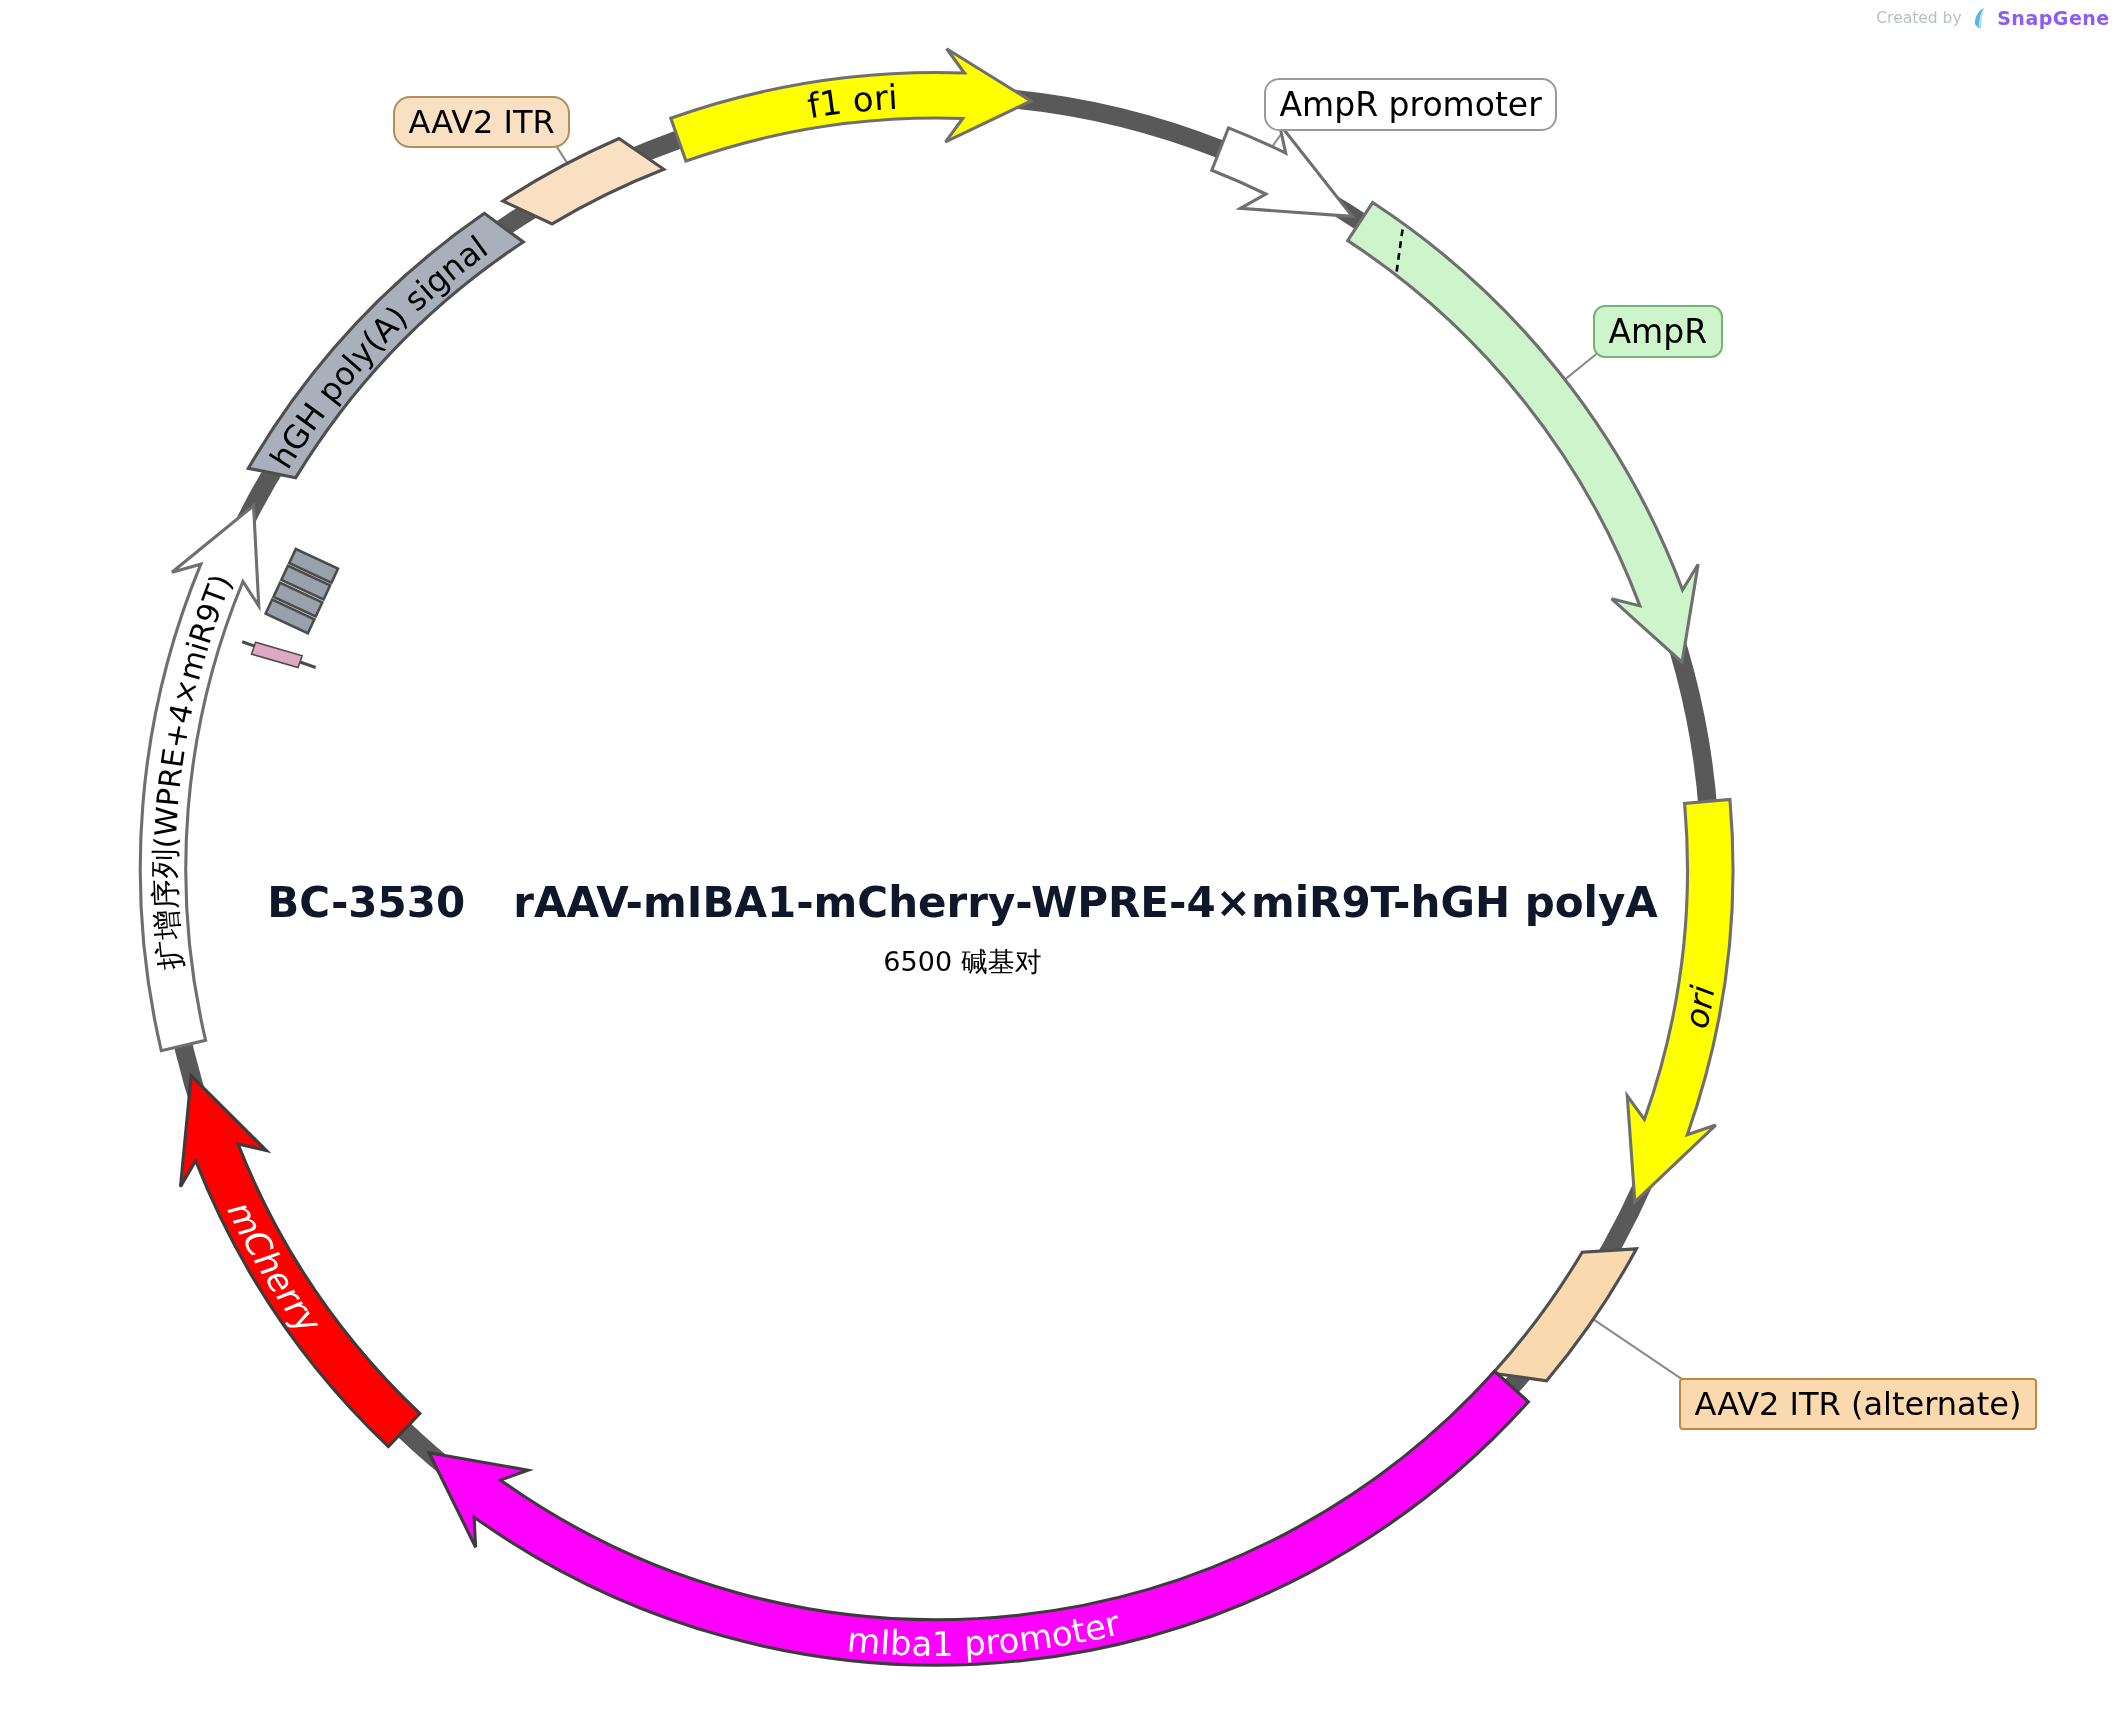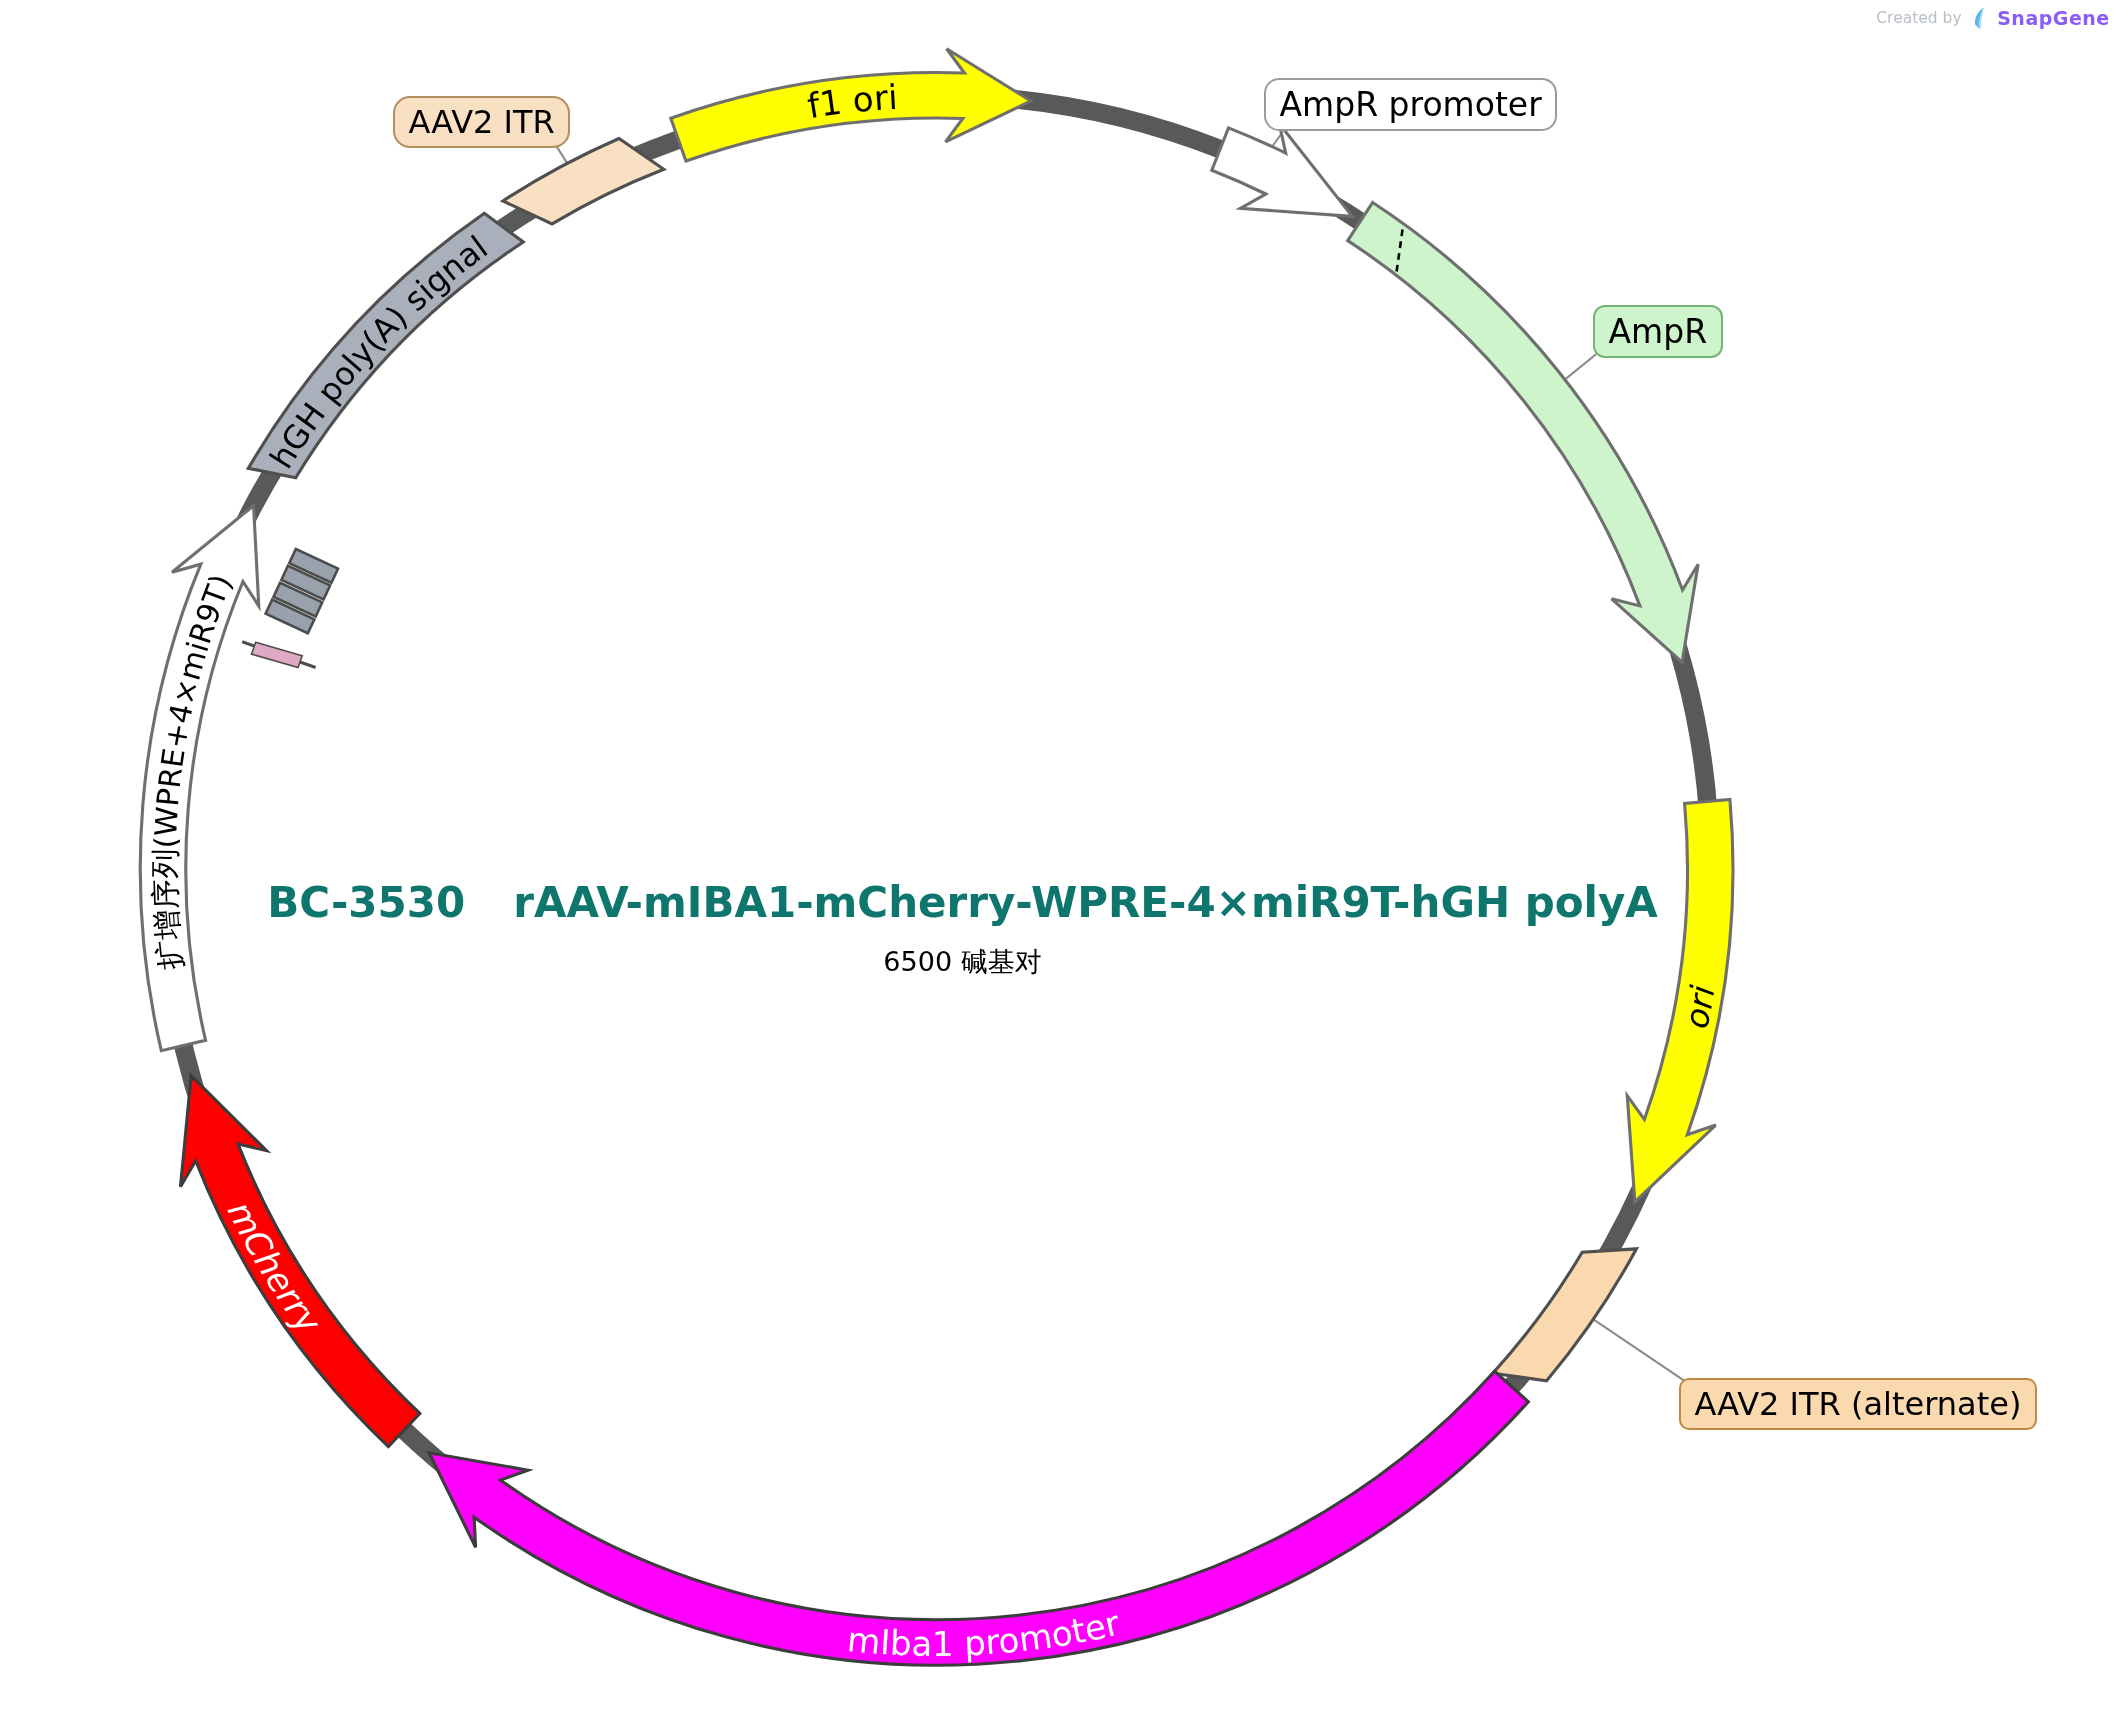--- a/index.html
+++ b/index.html
@@ -7,24 +7,24 @@
        font-family:"DejaVu Sans","Liberation Sans",sans-serif;}
   #stage{position:absolute;left:0;top:0;width:2119px;height:1731px;}
   #map{position:absolute;left:0;top:0;}
   svg text{font-family:"DejaVu Sans","Liberation Sans",sans-serif;}
 
   .callout{position:absolute;font-size:33px;color:#000;white-space:nowrap;
            padding:4.1px 13.5px;border-radius:11.4px;line-height:1.25;}
   #co-aav2-itr{left:393px;top:96px;background:#FAE0C2;border:2.1px solid #b1905f;border-radius:17px;font-size:32px;}
   #co-ampr-promoter{left:1264px;top:78px;background:#ffffff;border:2.1px solid #9a9a9a;border-radius:15px;}
   #co-ampr{left:1593px;top:305px;background:#CDF4CB;border:2.1px solid #76b476;border-radius:12px;}
-  #co-aav2-itr-alt{left:1679px;top:1378px;background:#FBD9AE;border:2.1px solid #c08840;border-radius:10px;font-size:32px;}
+  #co-aav2-itr-alt{left:1679px;top:1378px;background:#FBD9AE;border:2.1px solid #c08840;border-radius:4px;font-size:32px;}
 
   #titleblock{position:absolute;left:238px;top:878px;width:1449px;text-align:center;}
-  #main-title{font-size:42px;font-weight:bold;color:#0f766e;}
+  #main-title{font-size:42px;font-weight:bold;color:#0f172a;}
   #main-title .tid{margin-right:48px;}
   #subtitle{margin-top:17px;font-size:27px;color:#000;}
 
   #credit{position:absolute;right:9.3px;top:6.2px;display:flex;align-items:center;gap:9px;}
   #credit .created{font-size:15.5px;color:#b8bfc6;}
   #credit .brand{font-size:19px;color:#8b5cf6;font-weight:600;letter-spacing:0.5px;}
 </style>
 </head>
 <body>
 

